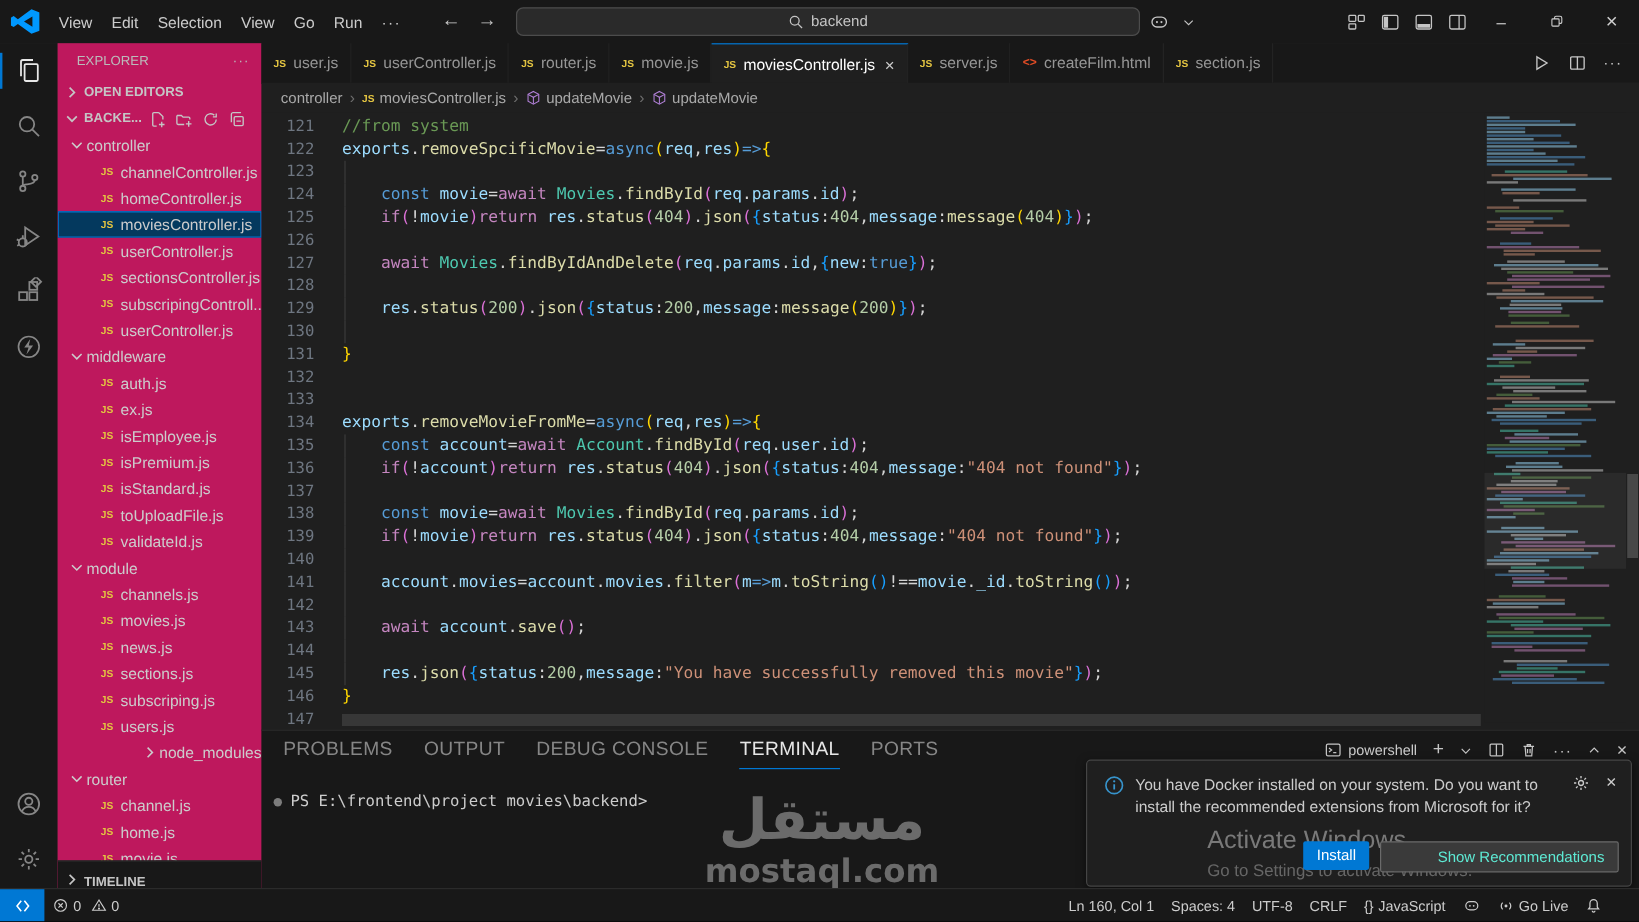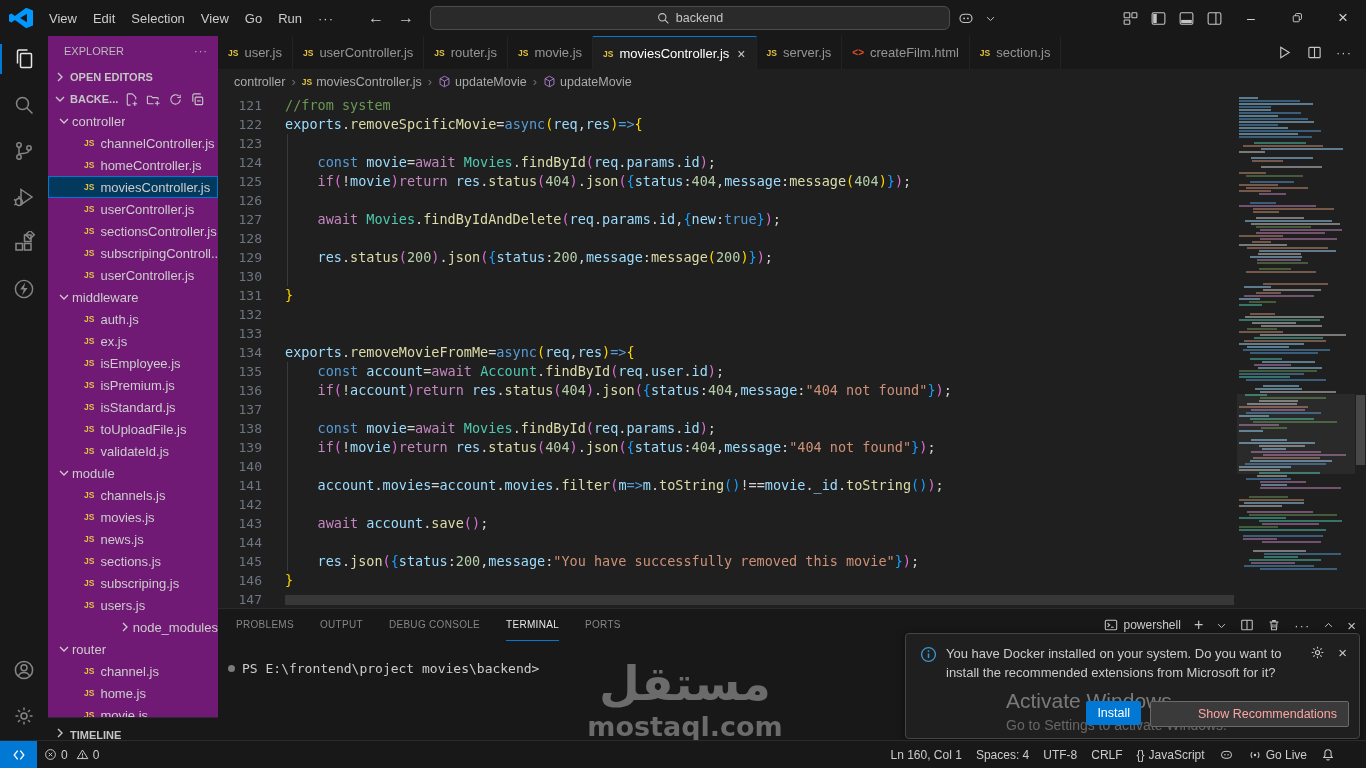--- a/index.html
+++ b/index.html
@@ -24,21 +24,21 @@
   .win-ctl{width:46px;height:35px;display:flex;align-items:center;justify-content:center;color:#cfcfcf;font-size:14px;}
 
   
   #activitybar{position:absolute;left:0;top:36px;width:48px;height:705px;background:#181818;border-right:1px solid #2b2b2b;}
   .ab-item{width:48px;height:46px;display:flex;align-items:center;justify-content:center;position:relative;color:#868686;}
   .ab-item.active{color:#e7e7e7;}
   .ab-item.active::before{content:"";position:absolute;left:0;top:8px;bottom:8px;width:2px;background:#0078d4;}
   #ab-bottom{position:absolute;bottom:2px;left:0;}
 
   
-  #sidebar{position:absolute;left:48px;top:36px;width:170px;height:705px;background:#701a75;overflow:hidden;}
+  #sidebar{position:absolute;left:48px;top:36px;width:170px;height:705px;background:#be185d;overflow:hidden;}
   #sb-header{height:30px;display:flex;align-items:center;padding:0 10px 0 16px;color:#bbbbbb;font-size:11px;}
   #sb-header .spacer{flex:1;}
   .sec-row{height:22px;display:flex;align-items:center;font-weight:bold;font-size:11px;color:#c5c5c5;gap:2px;padding-left:4px;}
   .sec-acts{display:flex;align-items:center;gap:7px;margin-left:4px;color:#c5c5c5;}
   .tree-row{height:22px;display:flex;align-items:center;font-size:13px;color:#cccccc;white-space:nowrap;overflow:hidden;}
   .tree-row.sel{background:#04395e;box-shadow:inset 0 0 0 1px #0078d4;}
   .jsbadge{color:#e2c341;font-weight:bold;font-size:8.5px;font-family:"Liberation Sans",sans-serif;margin-right:6px;letter-spacing:0;}
   .htmlbadge{color:#e44d26;font-weight:bold;font-size:10px;margin-right:6px;}
   .chev{width:16px;height:16px;flex:none;}
   #timeline-row{position:absolute;left:0;right:0;bottom:0;height:23px;border-top:1px solid #2b2b2b;
@@ -72,38 +72,38 @@
   #minimap{position:absolute;top:0;right:11px;width:118px;height:505px;background:#1f1f1f;padding-top:3px;}
   .mm-row{height:2px;margin-bottom:1px;}
   .mm-row span{height:2px;display:block;opacity:.5;}
   #mm-slider{position:absolute;top:300px;right:11px;width:118px;height:80px;background:rgba(255,255,255,.05);}
   #vscroll{position:absolute;top:301px;right:1px;width:9px;height:70px;background:rgba(121,121,121,.45);}
   #hscroll{position:absolute;left:67px;right:132px;bottom:3px;height:10px;background:#373737;border-radius:0;}
 
   
   #panel{position:absolute;left:218px;top:608px;right:0;height:133px;background:#181818;border-top:1px solid #2b2b2b;}
   #panel-tabs{display:flex;align-items:center;height:32px;padding-left:18px;gap:26px;}
-  .ptab{font-size:10px;letter-spacing:.3px;color:#868686;height:31px;display:flex;align-items:center;border-bottom:1px solid transparent;}
+  .ptab{font-size:16px;letter-spacing:.3px;color:#868686;height:31px;display:flex;align-items:center;border-bottom:1px solid transparent;}
   .ptab.active{color:#e7e7e7;border-bottom:1px solid #0078d4;}
   #panel-toolbar{position:absolute;right:10px;top:0;height:32px;display:flex;align-items:center;gap:13px;color:#c5c5c5;}
   #shell-label{display:flex;align-items:center;gap:6px;font-size:12px;color:#cccccc;}
   #term-line{position:absolute;left:10px;top:52px;display:flex;align-items:center;gap:7px;
              font-family:"DejaVu Sans Mono","Liberation Mono",monospace;font-size:13px;color:#cccccc;}
   .term-dot{width:7px;height:7px;border-radius:50%;background:#7c7c7c;flex:none;}
 
   
   #notification{position:absolute;left:905px;top:633px;width:453px;height:104px;background:#1f1f1f;
                 border:1px solid #454545;border-radius:4px;box-shadow:0 2px 8px rgba(0,0,0,.5);z-index:10;}
   #notif-msg{position:absolute;left:14px;top:10px;width:360px;line-height:19px;color:#cccccc;font-size:13px;}
   #notif-msg-row{display:flex;gap:9px;}
   #notif-icons{position:absolute;right:12px;top:11px;display:flex;gap:13px;color:#cccccc;z-index:14;}
   #notif-btns{position:absolute;right:10px;bottom:11px;display:flex;gap:9px;z-index:14;}
   .nbtn{height:24px;display:flex;align-items:center;padding:0 11px;font-size:12.5px;border-radius:2px;}
   .nbtn.primary{background:#0078d4;color:#ffffff;}
-  .nbtn.secondary{background:#3a3a3a;color:#fca5a5;border:1px solid #6a6a6a;padding-left:47px;}
+  .nbtn.secondary{background:#3a3a3a;color:#5eead4;border:1px solid #6a6a6a;padding-left:47px;}
   #activate-wm{position:absolute;left:100px;top:55px;z-index:12;color:rgba(170,170,170,.65);pointer-events:none;}
   #activate-wm .l1{font-size:21px;}
   #activate-wm .l2{font-size:14px;margin-top:4px;color:rgba(160,160,160,.55);}
 
   
   #mostaql{position:absolute;left:540px;top:658px;width:290px;text-align:center;z-index:6;color:#6b6b6b;
            font-family:"DejaVu Sans",sans-serif;pointer-events:none;}
   #mostaql .ar{font-size:47px;font-weight:bold;line-height:52px;}
   #mostaql .en{font-size:27px;font-weight:bold;line-height:30px;margin-top:2px;}
 

